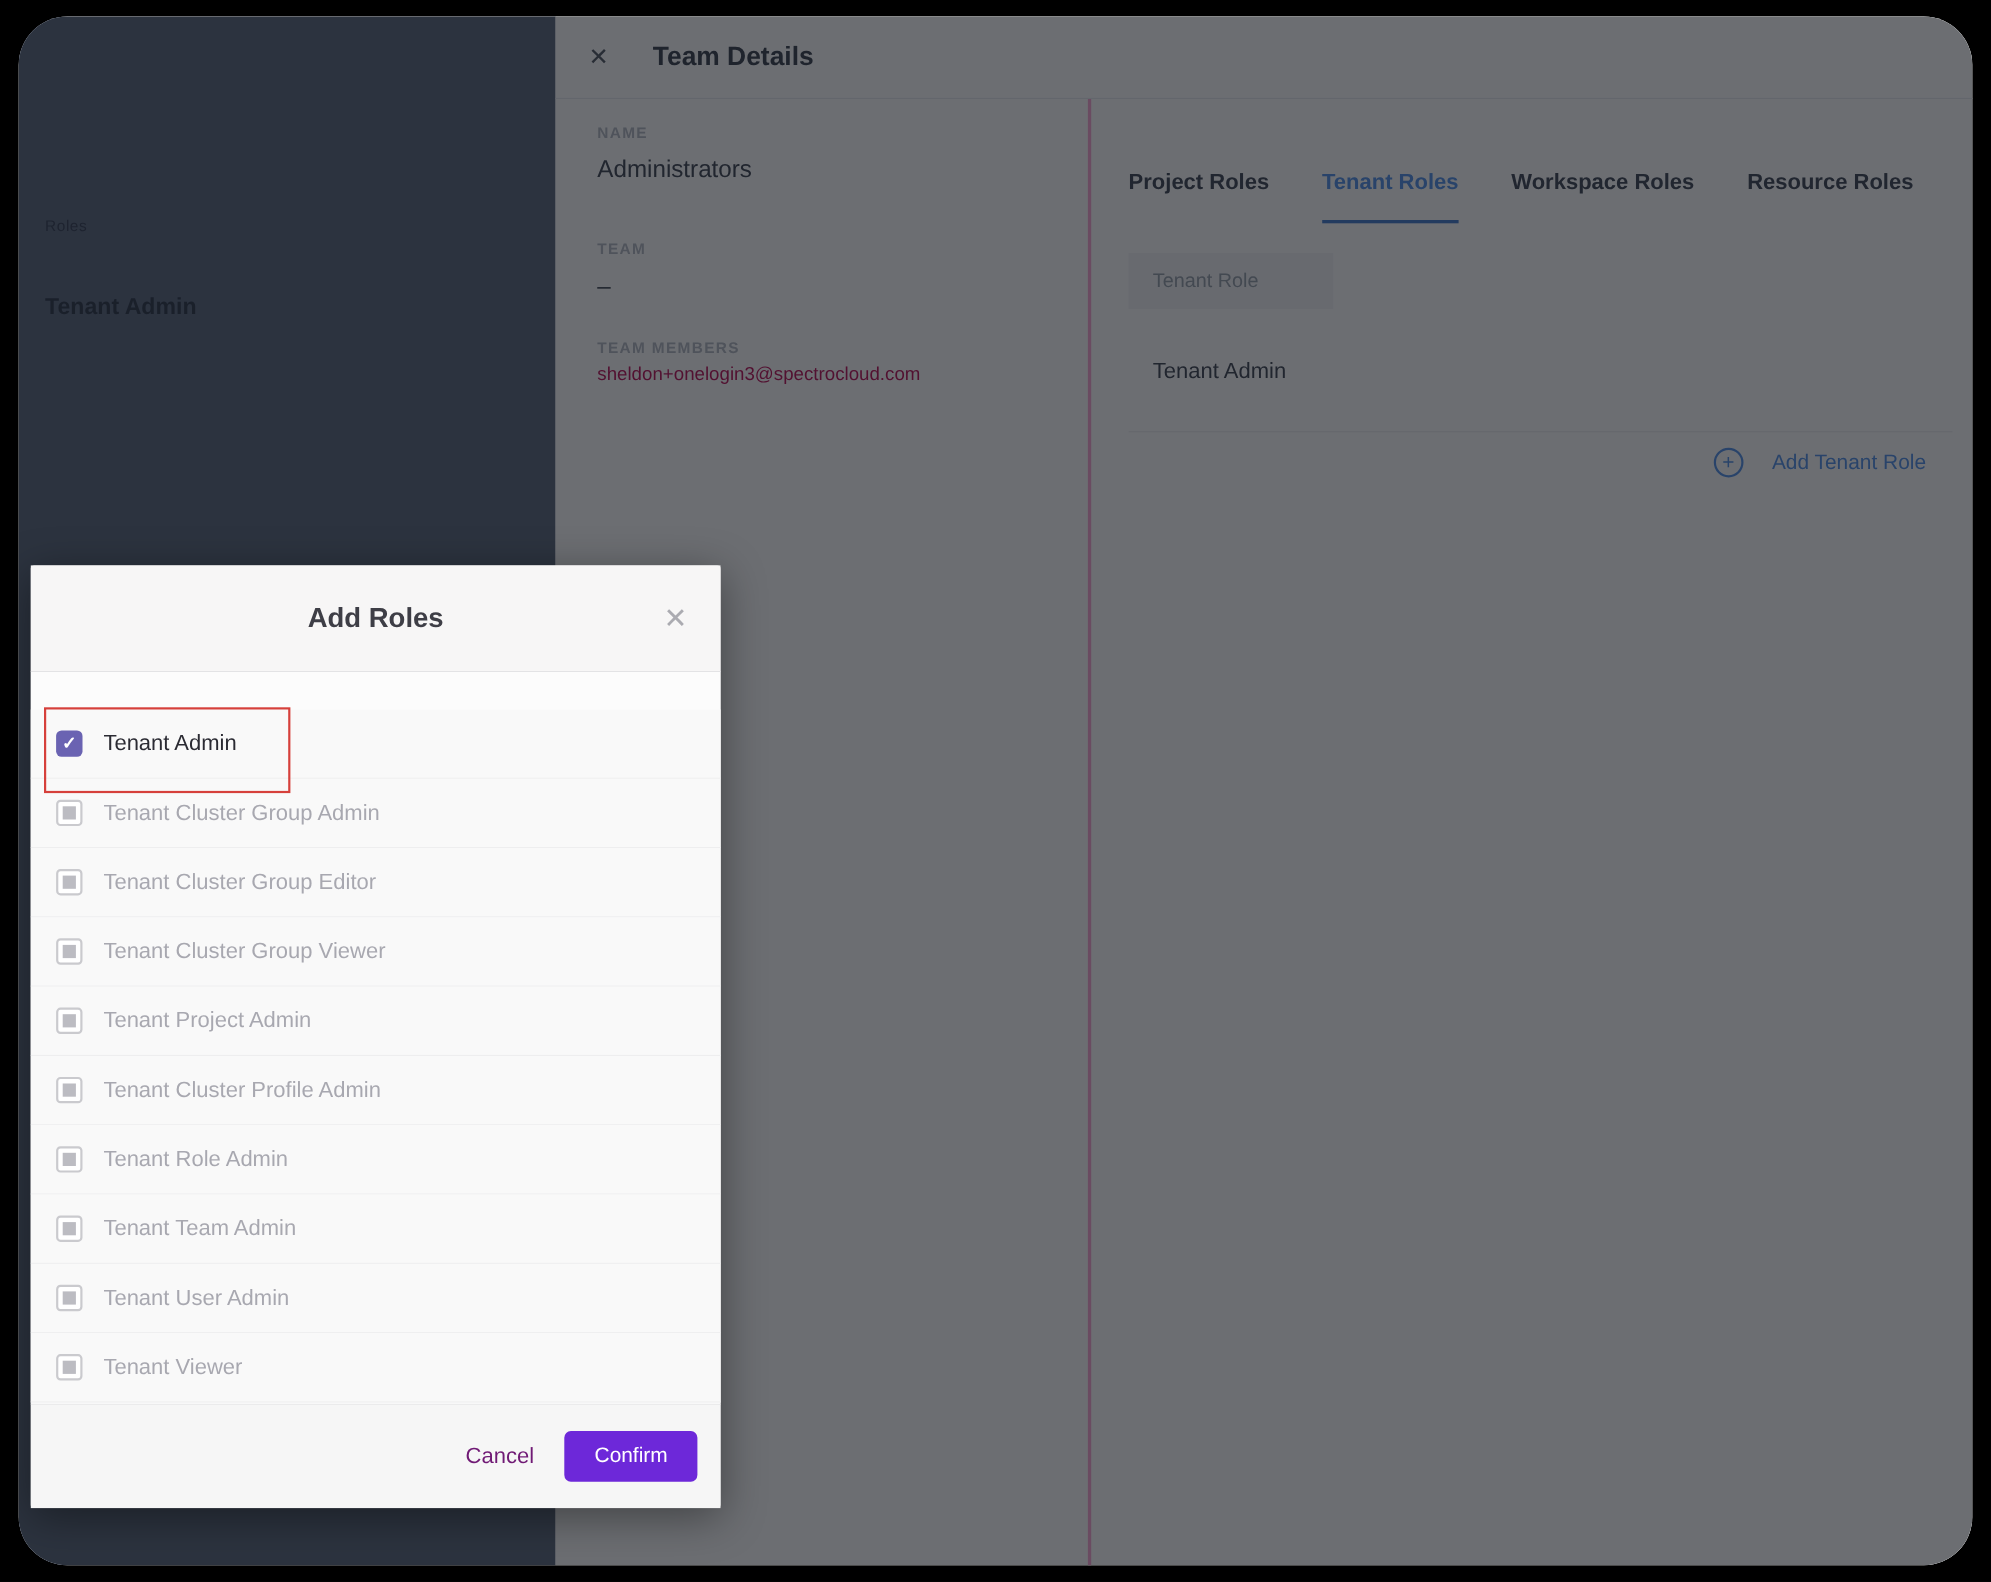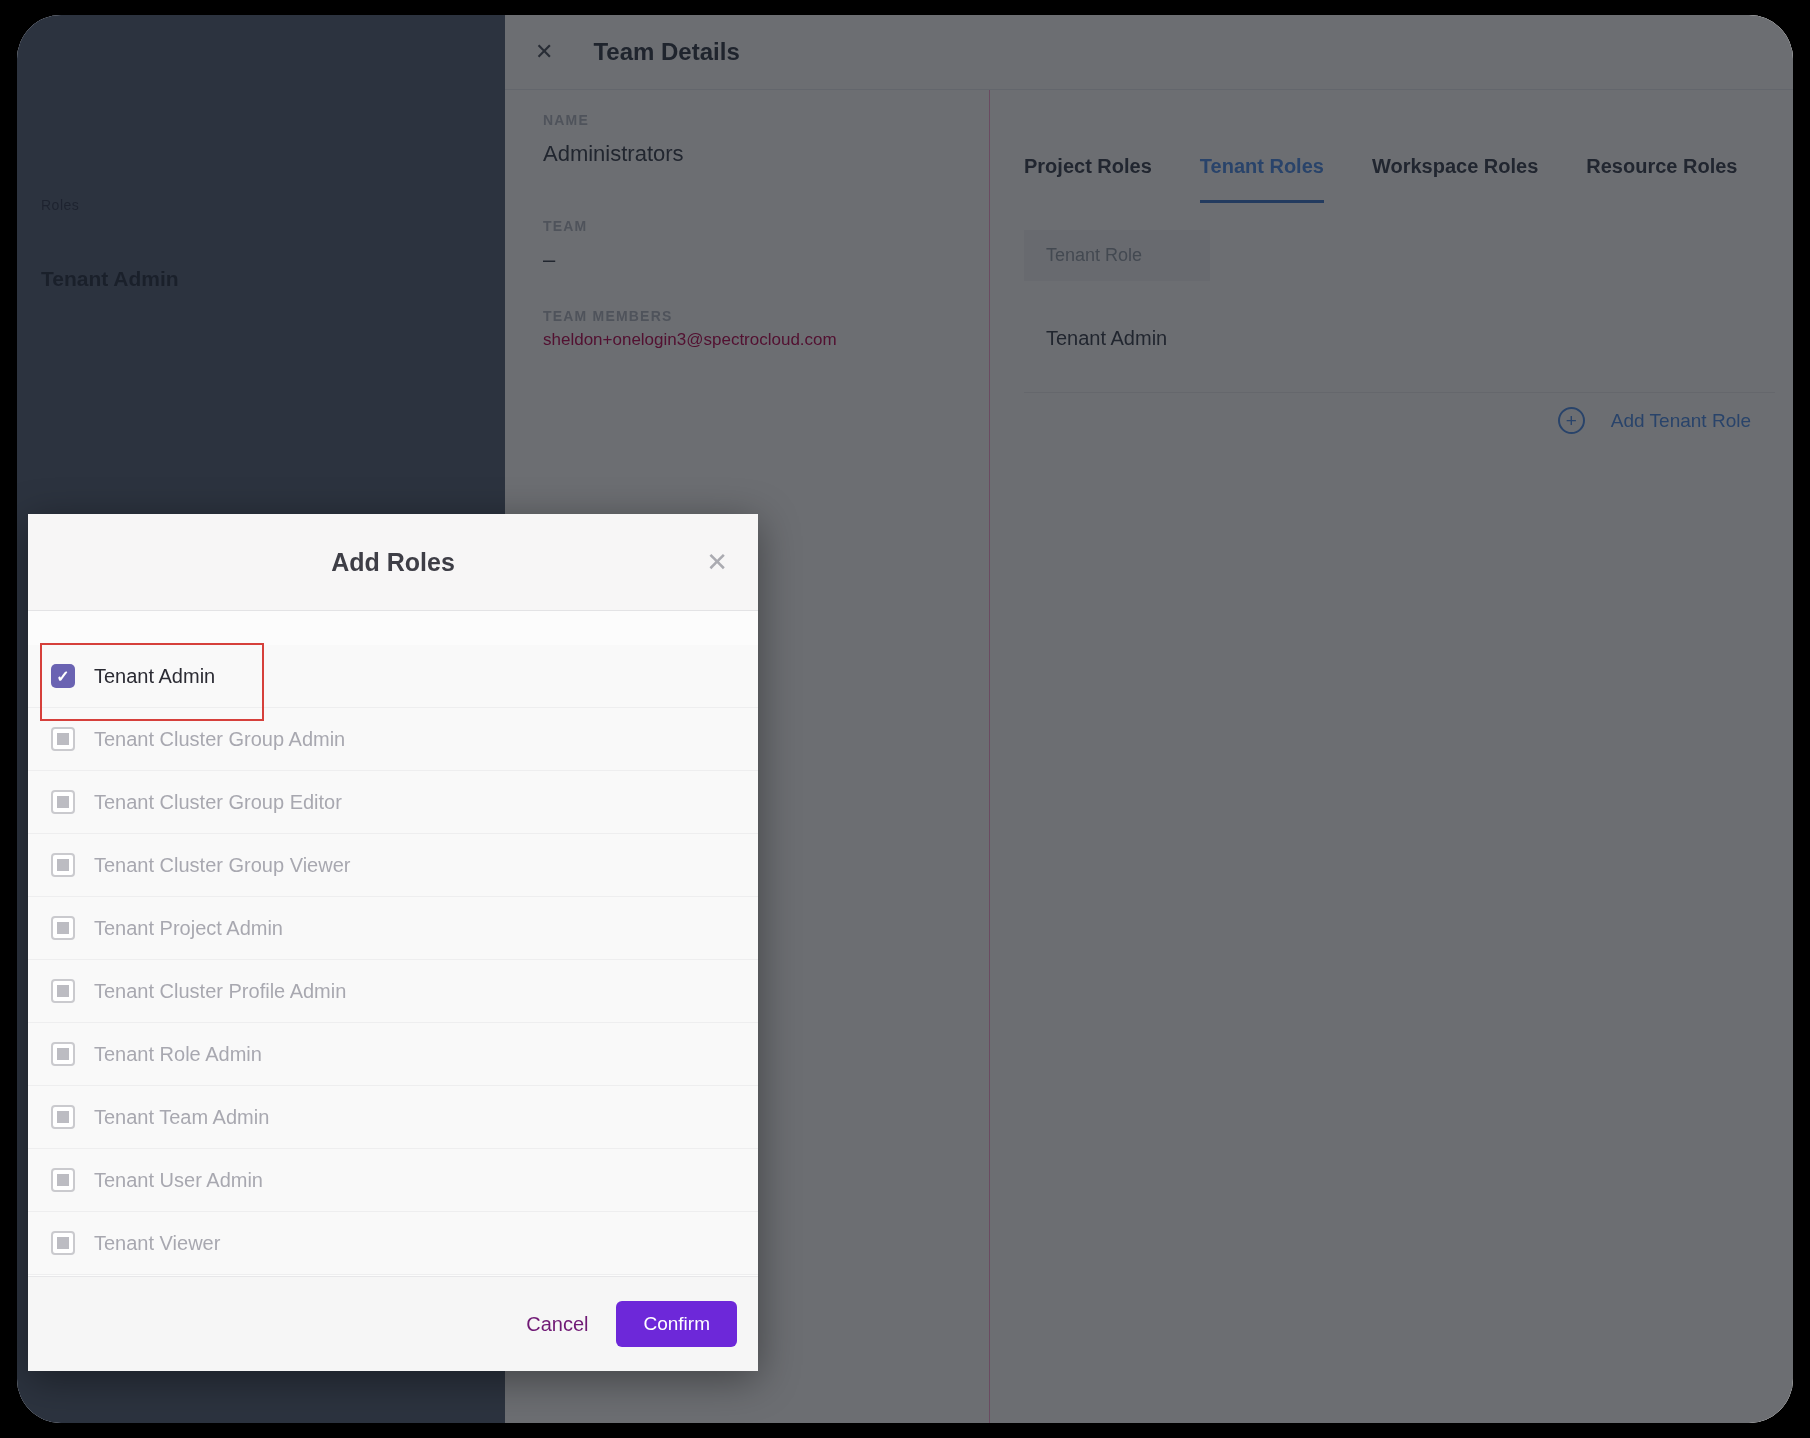--- a/index.html
+++ b/index.html
@@ -28,21 +28,21 @@
 
   .details-col { width:484px; flex:0 0 484px; padding:22px 30px 0 38px; }
   .f-label { font-size:14px; line-height:16px; letter-spacing:1.2px; color:#b6bbc5;
              font-weight:600; }
   .f-value { font-size:22px; line-height:24px; color:#454b58; margin-top:14px; }
   .lbl-email { margin-top:52px; }
   .lbl-team { margin-top:36px; }
   .member-name { font-size:22px; line-height:26px; font-weight:600; color:#454b58; margin-top:32px; }
   .member-email { font-size:17px; line-height:20px; color:#be185d; margin-top:6px; }
 
-  .roles-col { flex:1; border-left:1px solid #f9a8d4; padding:64px 18px 0 34px; }
+  .roles-col { flex:1; border-left:3px solid #f9a8d4; padding:64px 18px 0 34px; }
   .tabs { display:flex; gap:48px; }
   .tab { font-size:20px; font-weight:600; color:#454c5a; line-height:24px;
          padding-bottom:22px; cursor:pointer; white-space:nowrap; }
   .tab.active { color:#5795ea; border-bottom:3px solid #4a7fd0; }
 
   .role-table { margin-top:27px; }
   .thead-cell { display:inline-block; background:#f4f5f7; padding:15px 22px; min-width:186px;
                 font-size:18px; color:#9aa2ad; }
   .trow { padding:46px 22px 42px; font-size:20px; color:#454b58;
           border-bottom:1px solid #edeef1; }
@@ -50,21 +50,21 @@
              margin-top:14px; padding-right:24px; color:#5795ea; cursor:pointer; }
   .plus-circle { width:27px; height:27px; border:2px solid #5795ea; border-radius:50%;
                  display:flex; align-items:center; justify-content:center;
                  font-size:19px; line-height:1; color:#5795ea; }
   .add-label { font-size:19px; font-weight:500; }
 
   
   .overlay { position:absolute; inset:0; background:rgba(10,13,20,.60); z-index:5; }
 
   
-  .modal { position:absolute; left:11px; top:499px; width:730px; height:857px;
+  .modal { position:absolute; left:11px; top:499px; width:627px; height:857px;
            background:#fcfcfc; border-radius:3px; z-index:10; display:flex;
            flex-direction:column; box-shadow:0 8px 40px rgba(0,0,0,.40); }
   .modal-header { height:97px; flex:0 0 97px; background:#f7f6f6; border-bottom:1px solid #e3e3e5;
                   position:relative; display:flex; align-items:center; justify-content:center; }
   .modal-title { font-size:25px; font-weight:600; color:#3e3e46; }
   .modal-close { position:absolute; right:30px; top:50%; transform:translateY(-50%);
                  font-size:26px; color:#ababb1; cursor:pointer; line-height:1; }
   .modal-body { flex:1; padding-top:34px; position:relative; background:#fcfcfc; }
   .role-row { height:63px; display:flex; align-items:center; gap:19px; padding-left:23px;
               background:#f9f9f9; border-bottom:1px solid #eeeeef; }

